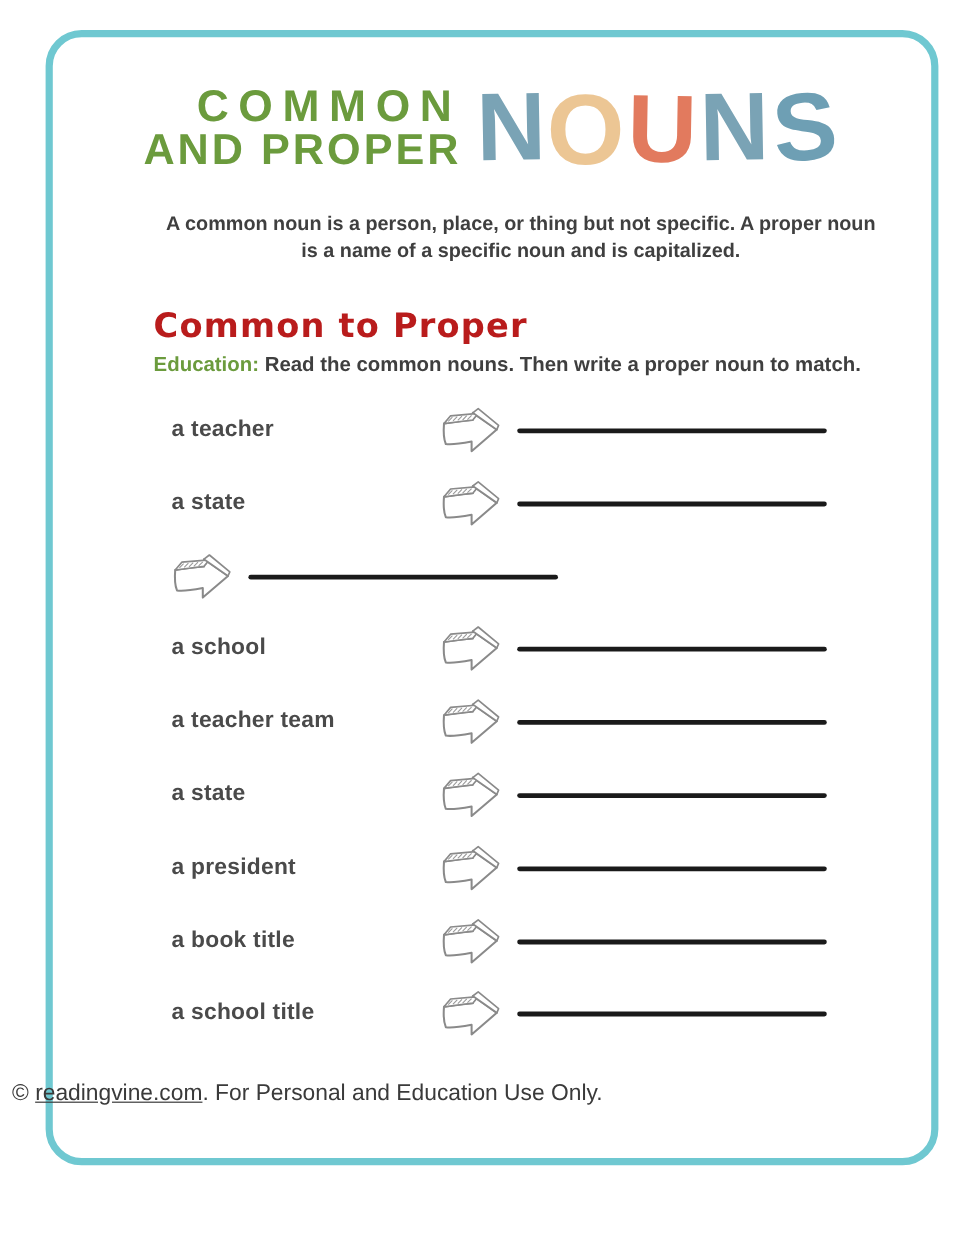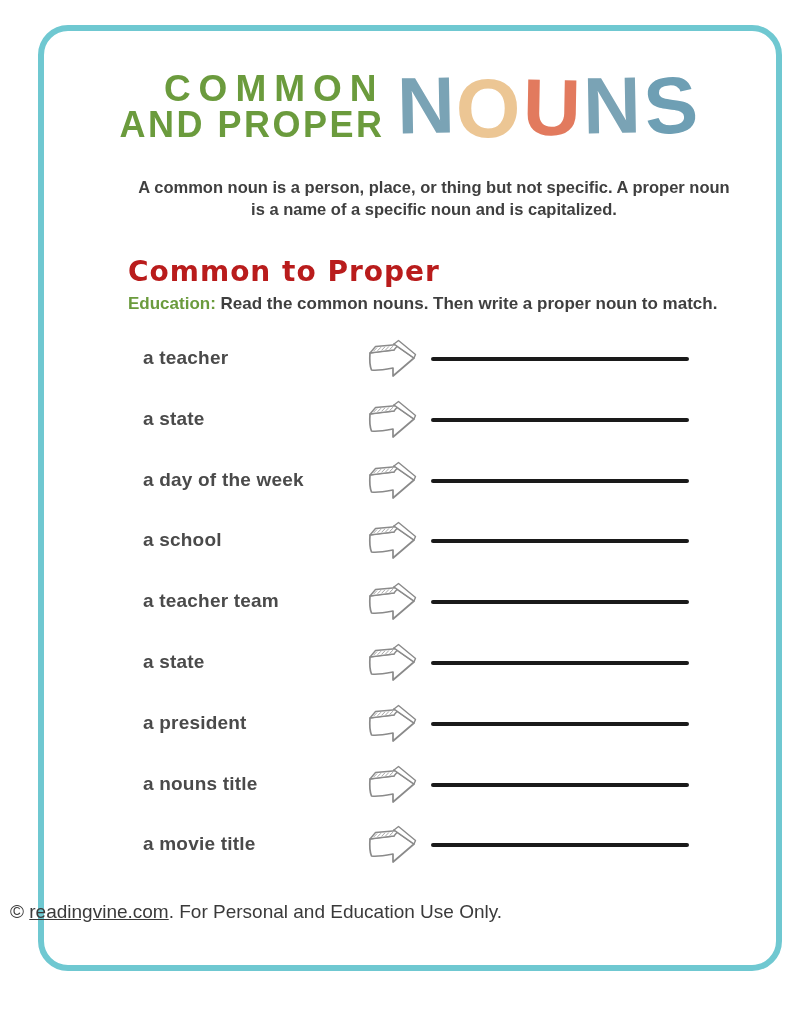--- a/index.html
+++ b/index.html
@@ -141,21 +141,20 @@
         <path d="M3,17 C10,15.5 20,14.6 27,14 L27,8 L47,22 L26,40 L26,32 C18,33.5 8,34.6 4.5,34 C2.8,30 2.6,22 3,17 Z" fill="#ffffff" stroke="#8a8a8a" stroke-width="1.7" stroke-linejoin="round"></path>
         <path d="M3,17 L8.5,10.5 L31.5,8.5 L27,14 Z" fill="#ffffff" stroke="#8a8a8a" stroke-width="1.4" stroke-linejoin="round"></path>
         <path d="M6.5,15.2 L10,11.6 M10.5,14.8 L14,11.2 M14.5,14.4 L18,10.8 M18.5,14 L22,10.4 M22.5,13.6 L26,10.2" stroke="#9a9a9a" stroke-width="0.9"></path>
         <path d="M27,8 L31.5,4.5 L48.5,18.5 L47,22 Z" fill="#ffffff" stroke="#8a8a8a" stroke-width="1.4" stroke-linejoin="round"></path>
       </svg>
     </span>
     <span class="blank"></span>
   </div>
 
   <div class="row">
-    <span class="label">a day of the week</span>
     <span class="arrow">
       <svg viewBox="0 0 50 44" fill="none" xmlns="http://www.w3.org/2000/svg">
         <path d="M3,17 C10,15.5 20,14.6 27,14 L27,8 L47,22 L26,40 L26,32 C18,33.5 8,34.6 4.5,34 C2.8,30 2.6,22 3,17 Z" fill="#ffffff" stroke="#8a8a8a" stroke-width="1.7" stroke-linejoin="round"></path>
         <path d="M3,17 L8.5,10.5 L31.5,8.5 L27,14 Z" fill="#ffffff" stroke="#8a8a8a" stroke-width="1.4" stroke-linejoin="round"></path>
         <path d="M6.5,15.2 L10,11.6 M10.5,14.8 L14,11.2 M14.5,14.4 L18,10.8 M18.5,14 L22,10.4 M22.5,13.6 L26,10.2" stroke="#9a9a9a" stroke-width="0.9"></path>
         <path d="M27,8 L31.5,4.5 L48.5,18.5 L47,22 Z" fill="#ffffff" stroke="#8a8a8a" stroke-width="1.4" stroke-linejoin="round"></path>
       </svg>
     </span>
     <span class="blank"></span>
   </div>
@@ -207,34 +206,34 @@
         <path d="M3,17 C10,15.5 20,14.6 27,14 L27,8 L47,22 L26,40 L26,32 C18,33.5 8,34.6 4.5,34 C2.8,30 2.6,22 3,17 Z" fill="#ffffff" stroke="#8a8a8a" stroke-width="1.7" stroke-linejoin="round"></path>
         <path d="M3,17 L8.5,10.5 L31.5,8.5 L27,14 Z" fill="#ffffff" stroke="#8a8a8a" stroke-width="1.4" stroke-linejoin="round"></path>
         <path d="M6.5,15.2 L10,11.6 M10.5,14.8 L14,11.2 M14.5,14.4 L18,10.8 M18.5,14 L22,10.4 M22.5,13.6 L26,10.2" stroke="#9a9a9a" stroke-width="0.9"></path>
         <path d="M27,8 L31.5,4.5 L48.5,18.5 L47,22 Z" fill="#ffffff" stroke="#8a8a8a" stroke-width="1.4" stroke-linejoin="round"></path>
       </svg>
     </span>
     <span class="blank"></span>
   </div>
 
   <div class="row">
-    <span class="label">a nouns title</span>
-    <span class="arrow">
-      <svg viewBox="0 0 50 44" fill="none" xmlns="http://www.w3.org/2000/svg">
-        <path d="M3,17 C10,15.5 20,14.6 27,14 L27,8 L47,22 L26,40 L26,32 C18,33.5 8,34.6 4.5,34 C2.8,30 2.6,22 3,17 Z" fill="#ffffff" stroke="#8a8a8a" stroke-width="1.7" stroke-linejoin="round"></path>
-        <path d="M3,17 L8.5,10.5 L31.5,8.5 L27,14 Z" fill="#ffffff" stroke="#8a8a8a" stroke-width="1.4" stroke-linejoin="round"></path>
-        <path d="M6.5,15.2 L10,11.6 M10.5,14.8 L14,11.2 M14.5,14.4 L18,10.8 M18.5,14 L22,10.4 M22.5,13.6 L26,10.2" stroke="#9a9a9a" stroke-width="0.9"></path>
-        <path d="M27,8 L31.5,4.5 L48.5,18.5 L47,22 Z" fill="#ffffff" stroke="#8a8a8a" stroke-width="1.4" stroke-linejoin="round"></path>
-      </svg>
-    </span>
-    <span class="blank"></span>
-  </div>
-
-  <div class="row">
-    <span class="label">a movie title</span>
+    <span class="label">a book title</span>
+    <span class="arrow">
+      <svg viewBox="0 0 50 44" fill="none" xmlns="http://www.w3.org/2000/svg">
+        <path d="M3,17 C10,15.5 20,14.6 27,14 L27,8 L47,22 L26,40 L26,32 C18,33.5 8,34.6 4.5,34 C2.8,30 2.6,22 3,17 Z" fill="#ffffff" stroke="#8a8a8a" stroke-width="1.7" stroke-linejoin="round"></path>
+        <path d="M3,17 L8.5,10.5 L31.5,8.5 L27,14 Z" fill="#ffffff" stroke="#8a8a8a" stroke-width="1.4" stroke-linejoin="round"></path>
+        <path d="M6.5,15.2 L10,11.6 M10.5,14.8 L14,11.2 M14.5,14.4 L18,10.8 M18.5,14 L22,10.4 M22.5,13.6 L26,10.2" stroke="#9a9a9a" stroke-width="0.9"></path>
+        <path d="M27,8 L31.5,4.5 L48.5,18.5 L47,22 Z" fill="#ffffff" stroke="#8a8a8a" stroke-width="1.4" stroke-linejoin="round"></path>
+      </svg>
+    </span>
+    <span class="blank"></span>
+  </div>
+
+  <div class="row">
+    <span class="label">a school title</span>
     <span class="arrow">
       <svg viewBox="0 0 50 44" fill="none" xmlns="http://www.w3.org/2000/svg">
         <path d="M3,17 C10,15.5 20,14.6 27,14 L27,8 L47,22 L26,40 L26,32 C18,33.5 8,34.6 4.5,34 C2.8,30 2.6,22 3,17 Z" fill="#ffffff" stroke="#8a8a8a" stroke-width="1.7" stroke-linejoin="round"></path>
         <path d="M3,17 L8.5,10.5 L31.5,8.5 L27,14 Z" fill="#ffffff" stroke="#8a8a8a" stroke-width="1.4" stroke-linejoin="round"></path>
         <path d="M6.5,15.2 L10,11.6 M10.5,14.8 L14,11.2 M14.5,14.4 L18,10.8 M18.5,14 L22,10.4 M22.5,13.6 L26,10.2" stroke="#9a9a9a" stroke-width="0.9"></path>
         <path d="M27,8 L31.5,4.5 L48.5,18.5 L47,22 Z" fill="#ffffff" stroke="#8a8a8a" stroke-width="1.4" stroke-linejoin="round"></path>
       </svg>
     </span>
     <span class="blank"></span>
   </div>

